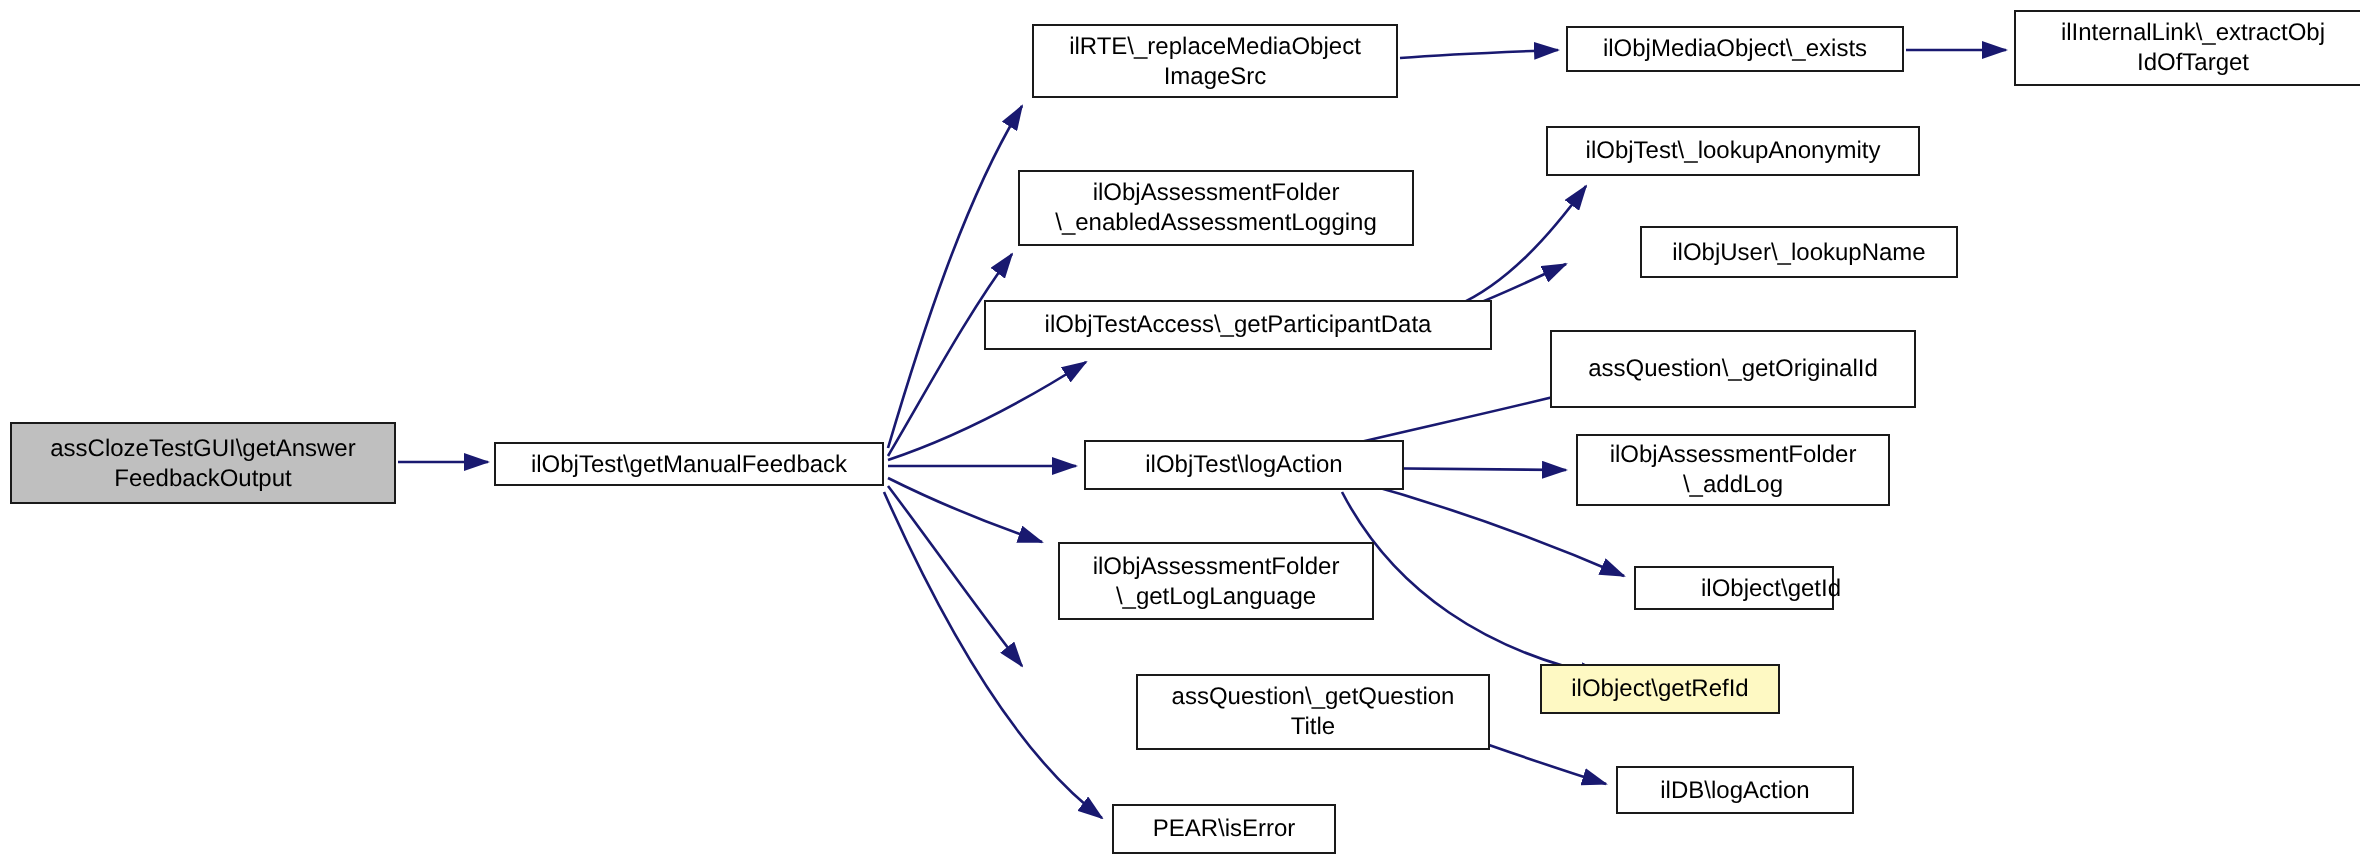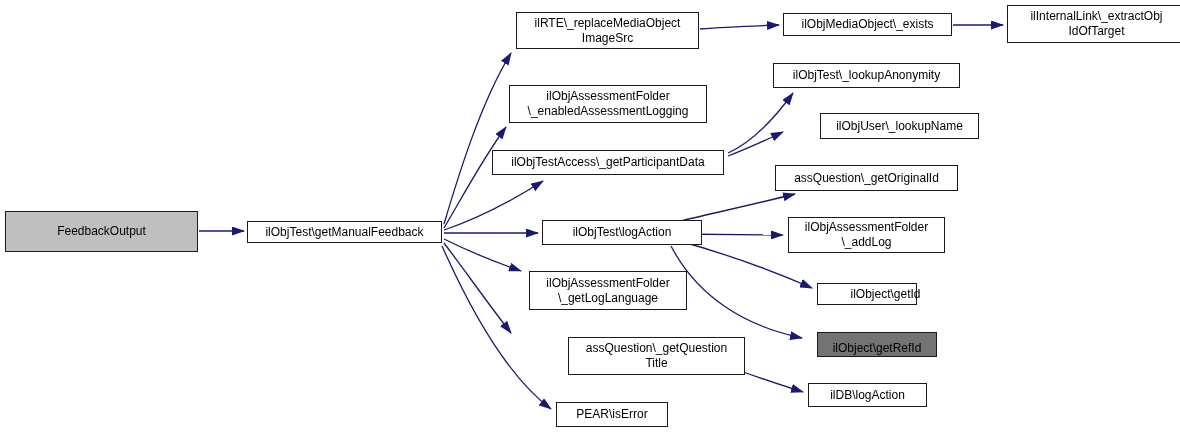--- a/index.html
+++ b/index.html
@@ -72,34 +72,35 @@
         <path class="edge-path" d="M 728,156 C 747,149 764,141 783,132" stroke="#191970" marker-end="url(#arrowhead)"></path>
         <path class="edge-path" d="M 676,222 C 714,213 755,204 795,194" stroke="#191970" marker-end="url(#arrowhead)"></path>
         <path class="edge-path" d="M 676,234 L 783,235" stroke="#191970" marker-end="url(#arrowhead)"></path>
         <path class="edge-path" d="M 676,240 C 727,254 773,271 812,288" stroke="#191970" marker-end="url(#arrowhead)"></path>
         <path class="edge-path" d="M 671,246 C 697,296 744,326 802,338" stroke="#191970" marker-end="url(#arrowhead)"></path>
         <path class="edge-path" d="M 698,356 C 734,369 768,381 803,392" stroke="#191970" marker-end="url(#arrowhead)"></path>
       </g>
   </svg>
   <div id="node-layer">
       <div class="graph-node highlight" style="left: 5px; top: 211px; width: 193px; height: 41px; border-color: rgb(26, 26, 26); background: rgb(191, 191, 191);">
+        <span>assClozeTestGUI\getAnswer</span>
         <span>FeedbackOutput</span>
       </div>
       <div class="graph-node" style="left: 247px; top: 221px; width: 195px; height: 22px; border-color: rgb(26, 26, 26); background: rgb(255, 255, 255); align-items: center;">
         <span>ilObjTest\getManualFeedback</span>
       </div>
       <div class="graph-node" style="left: 516px; top: 12px; width: 183px; height: 37px; border-color: rgb(26, 26, 26); background: rgb(255, 255, 255);">
         <span>ilRTE\_replaceMediaObject</span>
         <span>ImageSrc</span>
       </div>
       <div class="graph-node" style="left: 509px; top: 85px; width: 198px; height: 38px; border-color: rgb(26, 26, 26); background: rgb(255, 255, 255);">
         <span>ilObjAssessmentFolder</span>
         <span>\_enabledAssessmentLogging</span>
       </div>
-      <div class="graph-node" style="left: 492px; top: 150px; width: 232px; height: 25px; border-color: rgb(26, 26, 26); background: rgb(255, 255, 255);">
+      <div class="graph-node" style="left: 492px; top: 150px; width: 254px; height: 25px; border-color: rgb(26, 26, 26); background: rgb(255, 255, 255);">
         <span>ilObjTestAccess\_getParticipantData</span>
       </div>
       <div class="graph-node" style="left: 542px; top: 220px; width: 160px; height: 25px; border-color: rgb(26, 26, 26); background: rgb(255, 255, 255);">
         <span>ilObjTest\logAction</span>
       </div>
       <div class="graph-node" style="left: 529px; top: 271px; width: 158px; height: 39px; border-color: rgb(26, 26, 26); background: rgb(255, 255, 255);">
         <span>ilObjAssessmentFolder</span>
         <span>\_getLogLanguage</span>
       </div>
       <div class="graph-node" style="left: 520px; top: 337px; width: 177px; height: 38px; border-color: rgb(26, 26, 26); background: rgb(255, 255, 255); margin-left: 48px;">
@@ -115,30 +116,30 @@
       <div class="graph-node" style="left: 1007px; top: 5px; width: 179px; height: 38px; border-color: rgb(26, 26, 26); background: rgb(255, 255, 255);">
         <span>ilInternalLink\_extractObj</span>
         <span>IdOfTarget</span>
       </div>
       <div class="graph-node" style="left: 773px; top: 63px; width: 187px; height: 25px; border-color: rgb(26, 26, 26); background: rgb(255, 255, 255);">
         <span>ilObjTest\_lookupAnonymity</span>
       </div>
       <div class="graph-node" style="left: 788px; top: 113px; width: 159px; height: 26px; border-color: rgb(26, 26, 26); background: rgb(255, 255, 255); margin-left: 32px;">
         <span>ilObjUser\_lookupName</span>
       </div>
-      <div class="graph-node" style="left: 775px; top: 165px; width: 183px; height: 26px; border-color: rgb(26, 26, 26); background: rgb(255, 255, 255);">
+      <div class="graph-node" style="left: 775px; top: 165px; width: 183px; height: 39px; border-color: rgb(26, 26, 26); background: rgb(255, 255, 255);">
         <span>assQuestion\_getOriginalId</span>
       </div>
       <div class="graph-node" style="left: 788px; top: 217px; width: 157px; height: 36px; border-color: rgb(26, 26, 26); background: rgb(255, 255, 255);">
         <span>ilObjAssessmentFolder</span>
         <span>\_addLog</span>
       </div>
       <div class="graph-node" style="left: 817px; top: 283px; width: 100px; height: 22px; border-color: rgb(26, 26, 26); background: rgb(255, 255, 255); padding-left: 37px;">
         <span>ilObject\getId</span>
       </div>
-      <div class="graph-node" style="left: 817px; top: 332px; width: 120px; height: 25px; border-color: rgb(26, 26, 26); background: #737373; justify-content: flex-end;">
+      <div class="graph-node" style="left: 770px; top: 332px; width: 120px; height: 25px; border-color: rgb(26, 26, 26); background: #fef9c3;">
         <span>ilObject\getRefId</span>
       </div>
       <div class="graph-node" style="left: 808px; top: 383px; width: 119px; height: 24px; border-color: rgb(26, 26, 26); background: rgb(255, 255, 255);">
         <span>ilDB\logAction</span>
       </div>
     </div>
 </div>
 
 </body></html>

